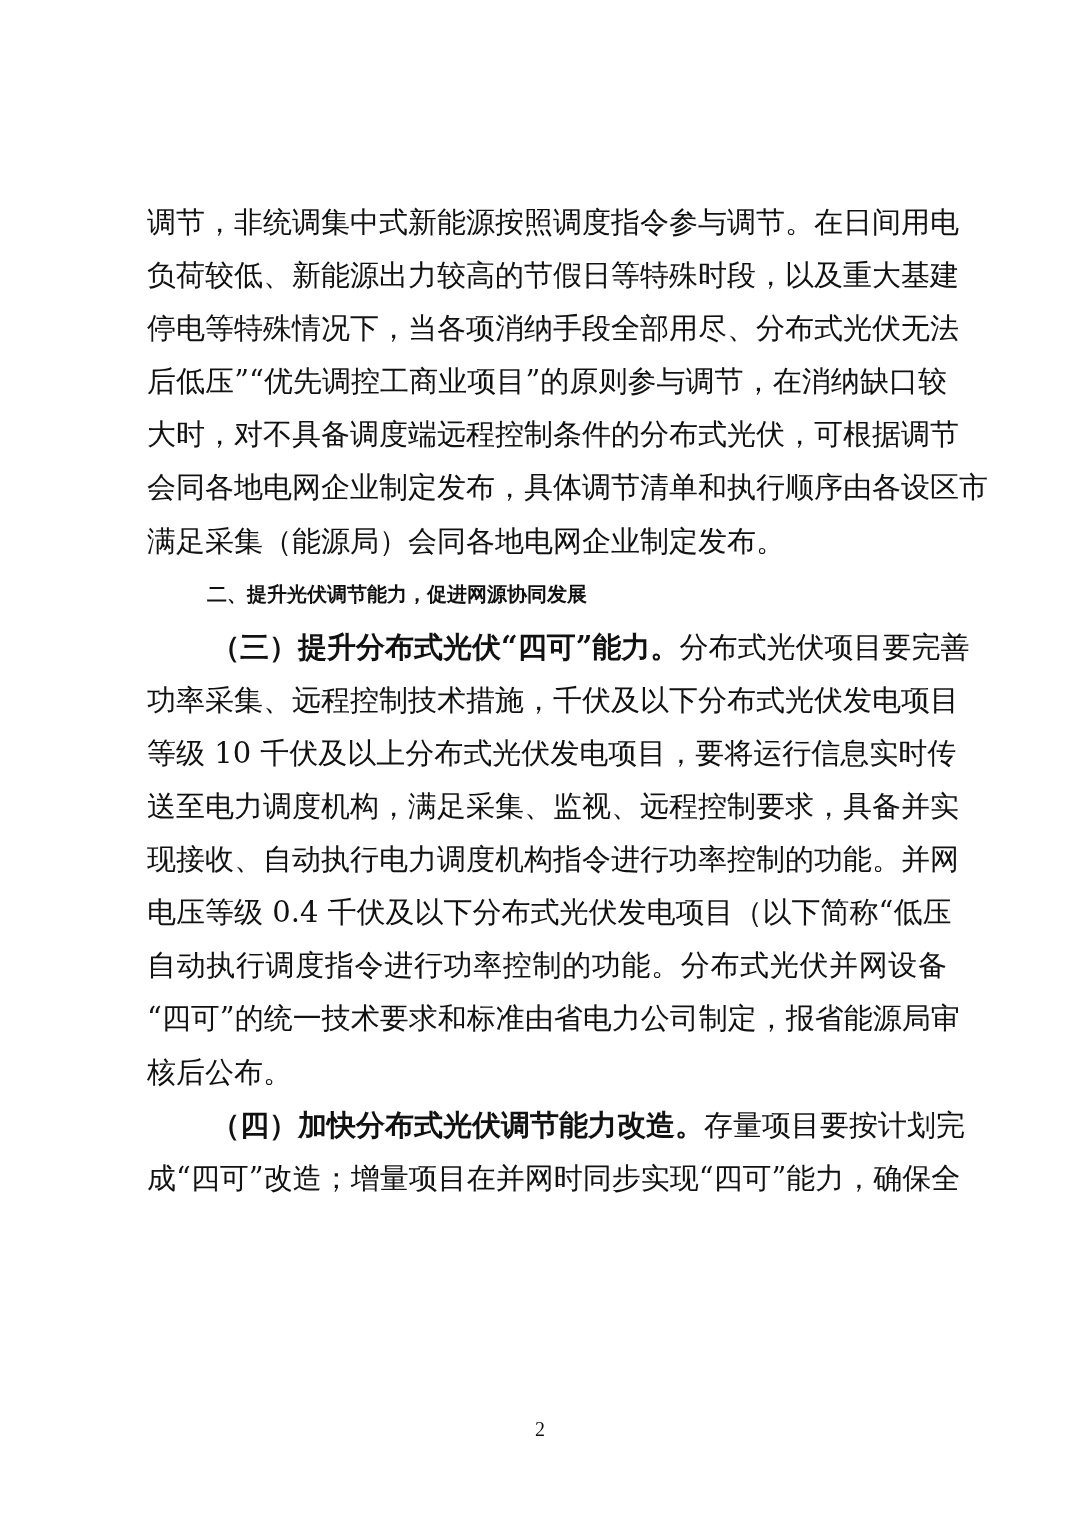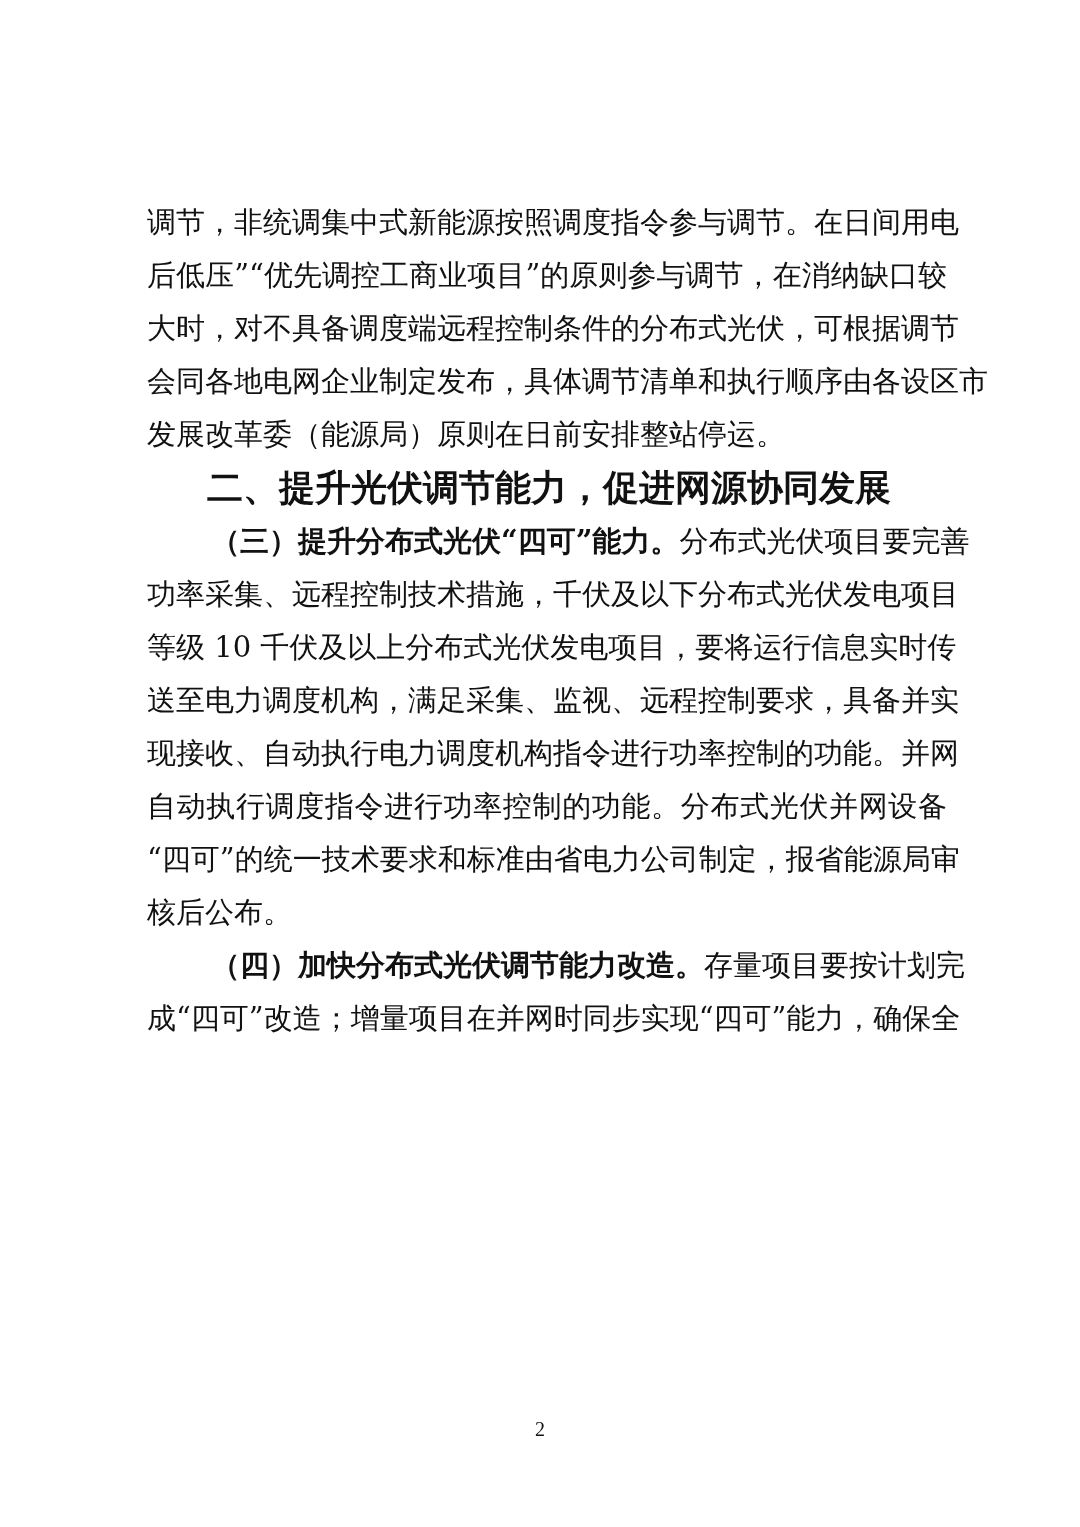--- a/index.html
+++ b/index.html
@@ -41,21 +41,21 @@
       text-align-last: left;
     }
     .line.indent {
       padding-left: 64px;
     }
     .heading {
       font-family: Liberation Sans, sans-serif;
       font-weight: bold;
       text-align-last: left;
       padding-left: 60px;
-      font-size: 36px;
+      font-size: 20px;
     }
     .bold {
       font-weight: bold;
     }
     .page-number {
       position: absolute;
       left: 0;
       width: 1080px;
       top: 1418px;
       text-align: center;
@@ -65,34 +65,37 @@
     }
   </style>
 </head>
 <body>
 
 <div class="page">
   <div class="body-text">
 
     <div>
       <div class="line">调节，非统调集中式新能源按照调度指令参与调节。在日间用电</div>
+      <div class="line">负荷较低、新能源出力较高的节假日等特殊时段，以及重大基建</div>
+      <div class="line">停电等特殊情况下，当各项消纳手段全部用尽、分布式光伏无法</div>
       <div class="line">后低压”“优先调控工商业项目”的原则参与调节，在消纳缺口较</div>
       <div class="line">大时，对不具备调度端远程控制条件的分布式光伏，可根据调节</div>
       <div class="line">会同各地电网企业制定发布，具体调节清单和执行顺序由各设区市</div>
-      <div class="line last">发展改革委（能源局）原则在日前安排整站停运。</div>
+      <div class="line last">满足采集（能源局）会同各地电网企业制定发布。</div>
     </div>
 
     <div class="line heading">二、提升光伏调节能力，促进网源协同发展</div>
 
     <div>
       <div class="line indent"><span class="bold">（三）提升分布式光伏“四可”能力。</span><span>分布式光伏项目要完善</span></div>
       <div class="line">功率采集、远程控制技术措施，千伏及以下分布式光伏发电项目</div>
       <div class="line">等级 10 千伏及以上分布式光伏发电项目，要将运行信息实时传</div>
       <div class="line">送至电力调度机构，满足采集、监视、远程控制要求，具备并实</div>
       <div class="line">现接收、自动执行电力调度机构指令进行功率控制的功能。并网</div>
+      <div class="line">电压等级 0.4 千伏及以下分布式光伏发电项目（以下简称“低压</div>
       <div class="line">自动执行调度指令进行功率控制的功能。分布式光伏并网设备</div>
       <div class="line">“四可”的统一技术要求和标准由省电力公司制定，报省能源局审</div>
       <div class="line last">核后公布。</div>
     </div>
 
     <div>
       <div class="line indent"><span class="bold">（四）加快分布式光伏调节能力改造。</span><span>存量项目要按计划完</span></div>
       <div class="line">成“四可”改造；增量项目在并网时同步实现“四可”能力，确保全</div>
     </div>
 

